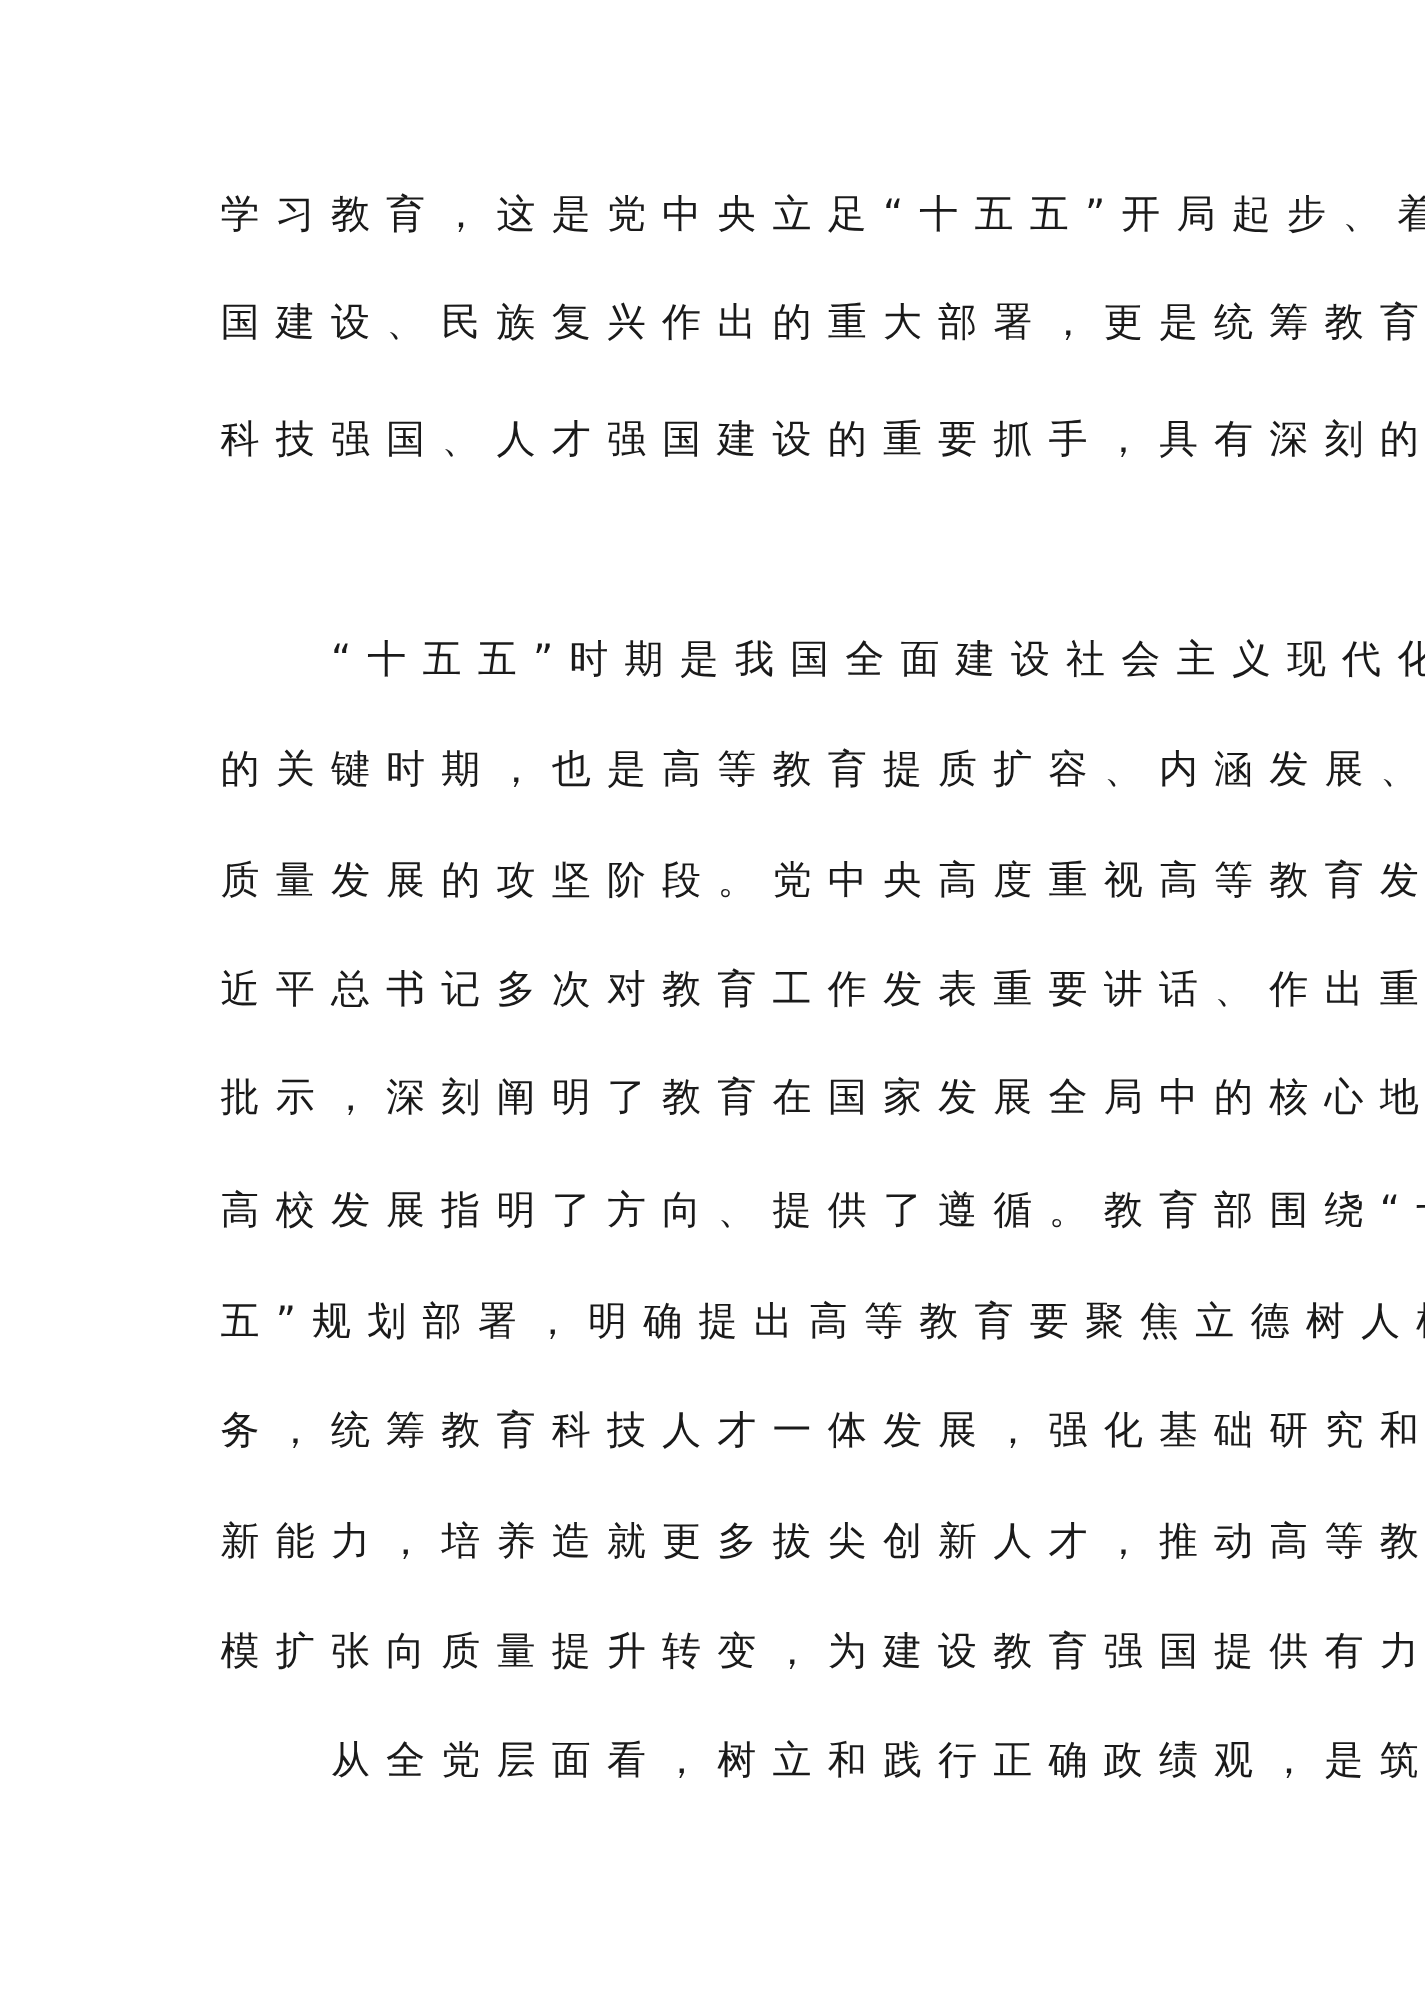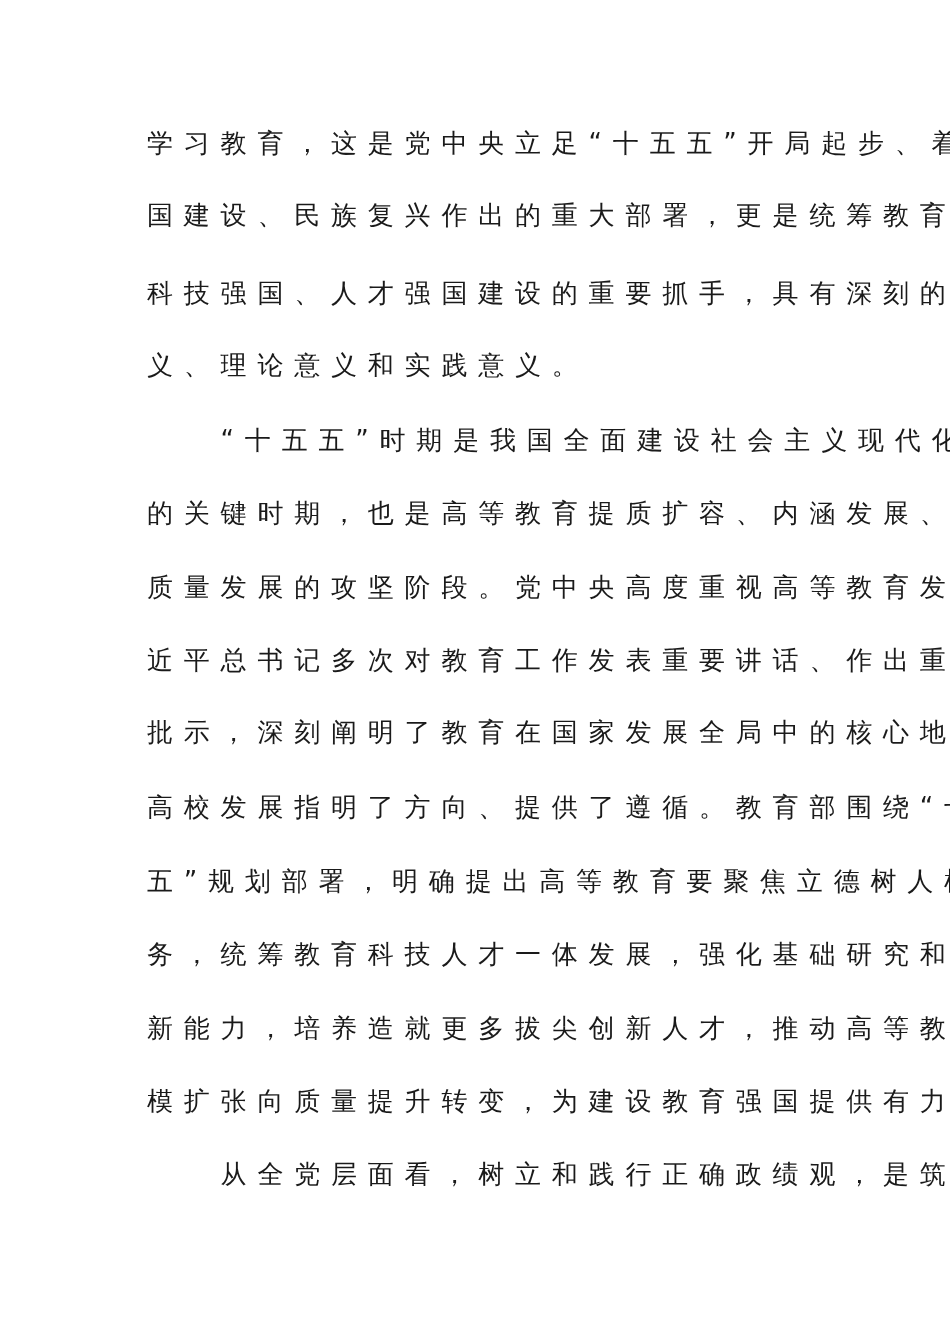--- a/index.html
+++ b/index.html
@@ -35,21 +35,20 @@
       text-align: left;
     }
   </style>
 </head>
 <body>
 
 <div class="page">
   <div class="line" style="top:123px;">学习教育，这是党中央立足“十五五”开局起步、着眼强</div>
   <div class="line" style="top:195px;">国建设、民族复兴作出的重大部署，更是统筹教育强国、</div>
   <div class="line" style="top:273px;">科技强国、人才强国建设的重要抓手，具有深刻的政治意</div>
-  <div class="line" style="top:345px;">义、理论意义和实践意义。</div>
   <div class="line" style="top:420px;">　　“十五五”时期是我国全面建设社会主义现代化国家</div>
   <div class="line" style="top:493px;">的关键时期，也是高等教育提质扩容、内涵发展、实现高</div>
   <div class="line" style="top:567px;">质量发展的攻坚阶段。党中央高度重视高等教育发展，习</div>
   <div class="line" style="top:640px;">近平总书记多次对教育工作发表重要讲话、作出重要指示</div>
   <div class="line" style="top:712px;">批示，深刻阐明了教育在国家发展全局中的核心地位，为</div>
   <div class="line" style="top:787px;">高校发展指明了方向、提供了遵循。教育部围绕“十五</div>
   <div class="line" style="top:861px;">五”规划部署，明确提出高等教育要聚焦立德树人根本任</div>
   <div class="line" style="top:934px;">务，统筹教育科技人才一体发展，强化基础研究和原始创</div>
   <div class="line" style="top:1008px;">新能力，培养造就更多拔尖创新人才，推动高等教育从规</div>
   <div class="line" style="top:1081px;">模扩张向质量提升转变，为建设教育强国提供有力支撑。</div>

